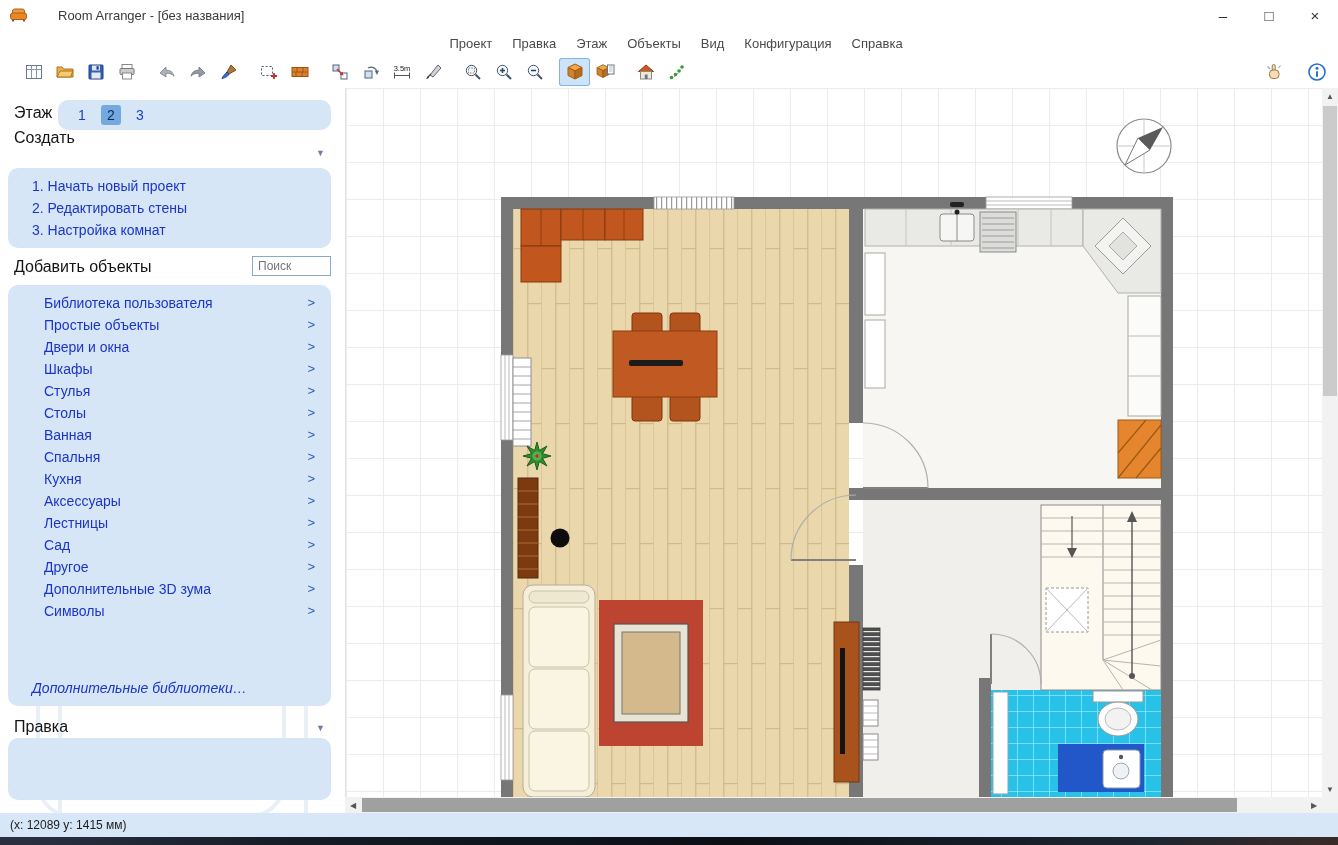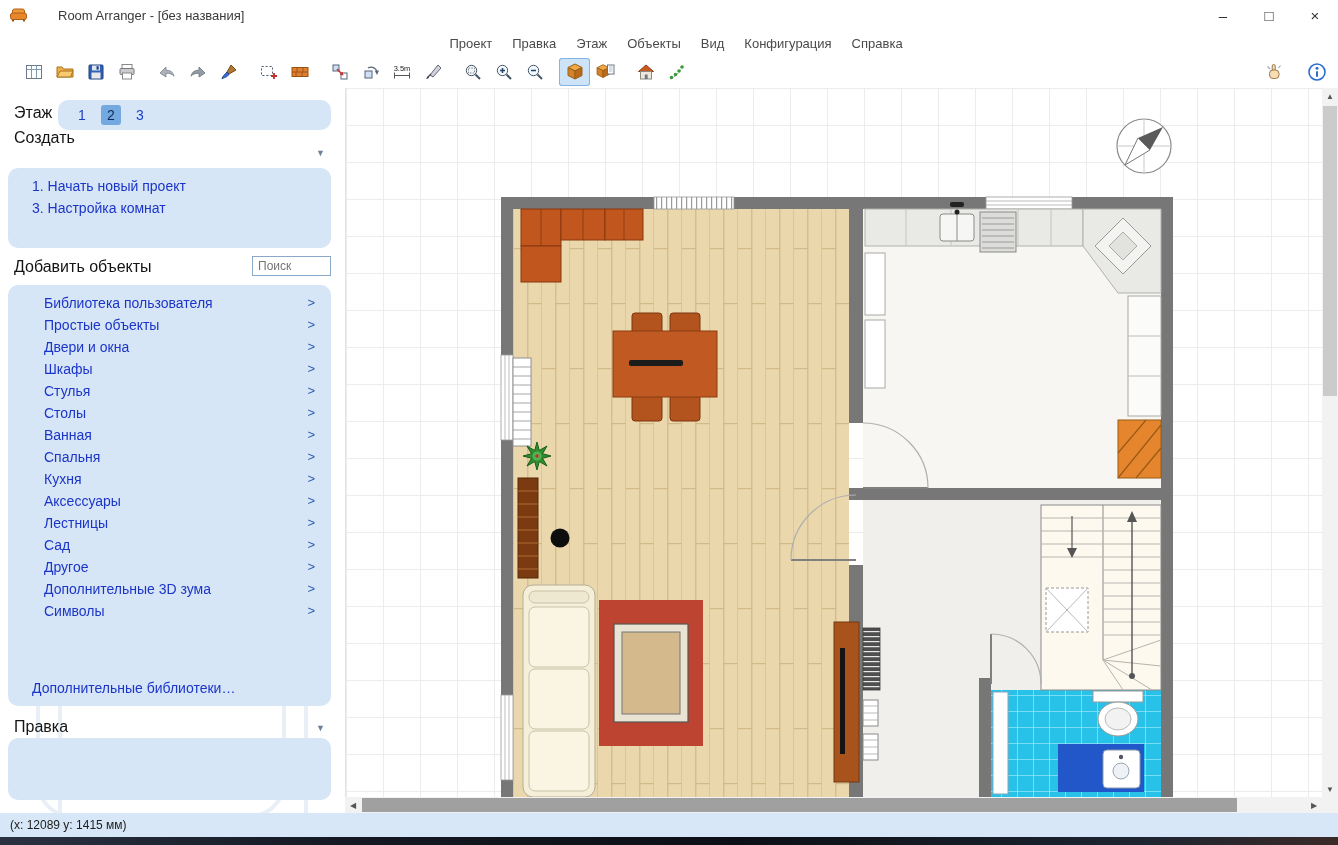--- a/index.html
+++ b/index.html
@@ -41,21 +41,21 @@
   .floor-tab { width:20px; height:20px; display:flex; align-items:center;
     justify-content:center; font-size:14px; color:#1b3fc4; border-radius:3px; }
   .floor-tab.active { background:#74a9e0; color:#0a2a5e; }
   .create-panel { top:80px; height:80px; padding-top:7px; }
   .create-step { height:22px; line-height:22px; padding-left:24px;
     font-size:14px; color:#1b35c8; }
   .addobj-panel { top:197px; height:421px; padding-top:7px; }
   .cat-row { height:22px; line-height:22px; display:flex;
     justify-content:space-between; padding:0 16px 0 24px; font-size:14px; color:#1b35c8;margin-left:12px; }
   .cat-chevron { color:#2a5db0; font-size:13px; }
-  .more-libs { position:absolute; left:24px; bottom:10px; font-size:14px; color:#1b35c8; }
+  .more-libs { position:absolute; left:24px; bottom:10px; font-size:14px; color:#1b35c8;font-style:italic; }
   .search-input { position:absolute; top:168px; right:14px; width:79px; height:20px;
     border:1px solid #8aa8c8; font-size:12px; padding:2px 5px; z-index:2;
     font-family:inherit; color:#333; background:#fff; }
   .edit-panel { top:650px; height:62px; }
   .watermark { position:absolute; border:4px solid #e9eff7; border-radius:36px; z-index:0; }
   
   .canvas { position:absolute; left:345px; top:88px; width:977px; height:709px;
     background-color:#fff; border-left:1px solid #e3e3e3;
     background-image:linear-gradient(to right,#ececec 1px,transparent 1px),
                      linear-gradient(to bottom,#ececec 1px,transparent 1px);
@@ -280,20 +280,21 @@
     <div class="panel floor-panel">
       <span class="floor-tab">1</span>
       <span class="floor-tab active">2</span>
       <span class="floor-tab">3</span>
     </div>
 
     <span class="side-label" style="top:41px;">Создать</span>
     <span class="collapse" style="top:60px;">▼</span>
     <div class="panel create-panel">
       <div class="create-step">1. Начать новый проект</div>
+      <div class="create-step">2. Редактировать стены</div>
       <div class="create-step">3. Настройка комнат</div>
     </div>
 
     <span class="side-label" style="top:170px;">Добавить объекты</span>
     <input class="search-input" type="text" placeholder="Поиск" style="">
     <div class="panel addobj-panel">
       <div class="cat-row">
           <span>Библиотека пользователя</span>
           <span class="cat-chevron">&gt;</span>
         </div>

